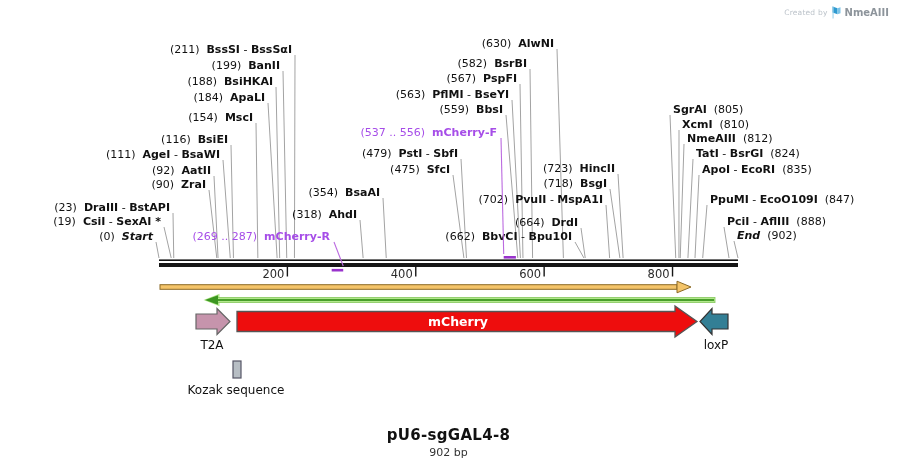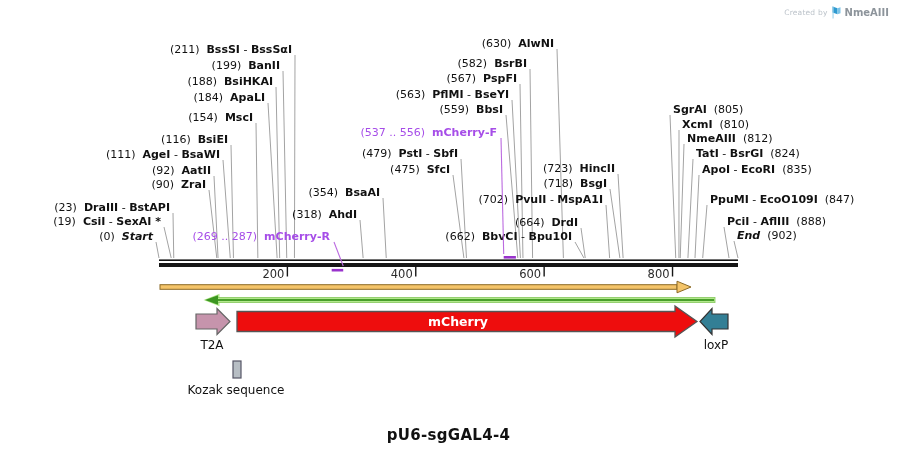--- a/index.html
+++ b/index.html
@@ -133,16 +133,17 @@
       <text x="212" y="349" text-anchor="middle" class="feat-label">T2A</text>
       <polygon points="237,311.5 675,311.5 675,306 697,321.5 675,337 675,331.5 237,331.5" fill="#ee0d0d" stroke="#555555" stroke-width="1.3"></polygon>
       <text x="458" y="326" text-anchor="middle" class="mcherry-label" fill="#ffffff">mCherry</text>
       <polygon points="728,314 712,314 712,308.5 700,321.5 712,334.5 712,329 728,329" fill="#337f95" stroke="#333333" stroke-width="1.2"></polygon>
       <text x="716" y="349" text-anchor="middle" class="feat-label">loxP</text>
       <rect x="233" y="361" width="8" height="17" fill="#b7bec4" stroke="#555566" stroke-width="1.2"></rect>
       <text x="236" y="394" text-anchor="middle" class="feat-label">Kozak sequence</text>
     </svg>
 
   <div class="footer">
-    <div class="title">pU6-sgGAL4-4</div>
+    <div class="title">pU6-sgGAL4-8</div>
+    <div class="bp">902 bp</div>
   </div>
 
 </div>
 
 </body></html>

